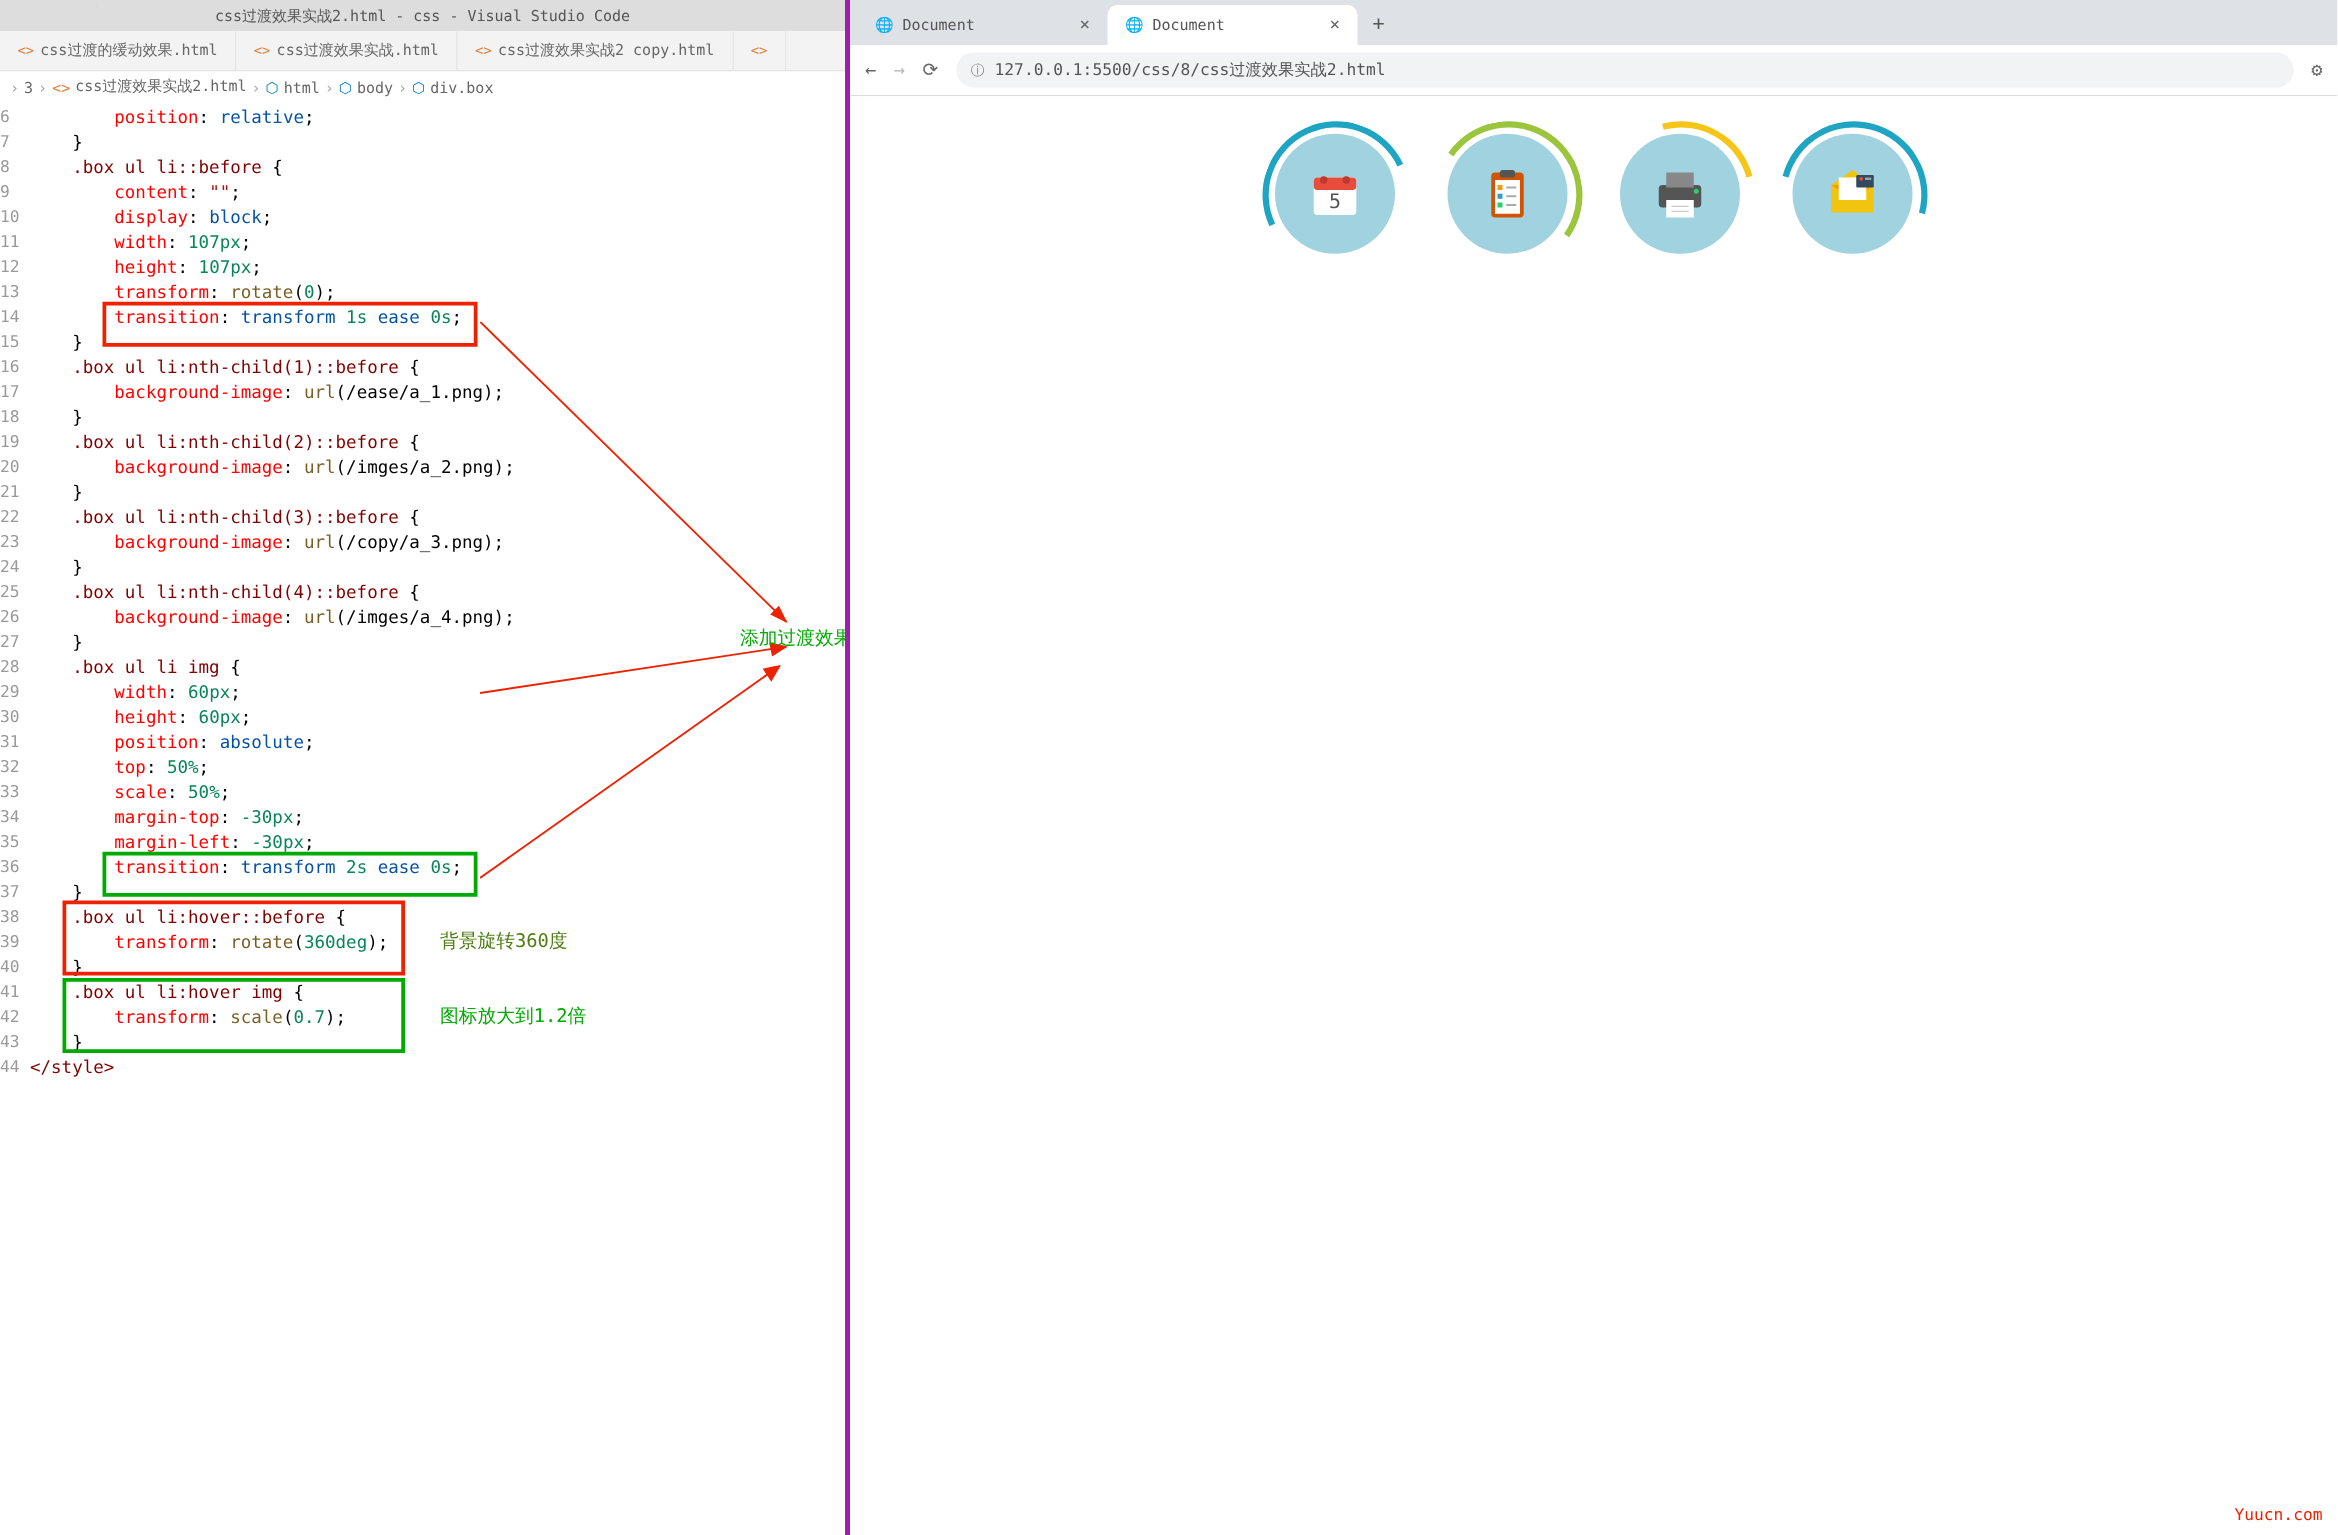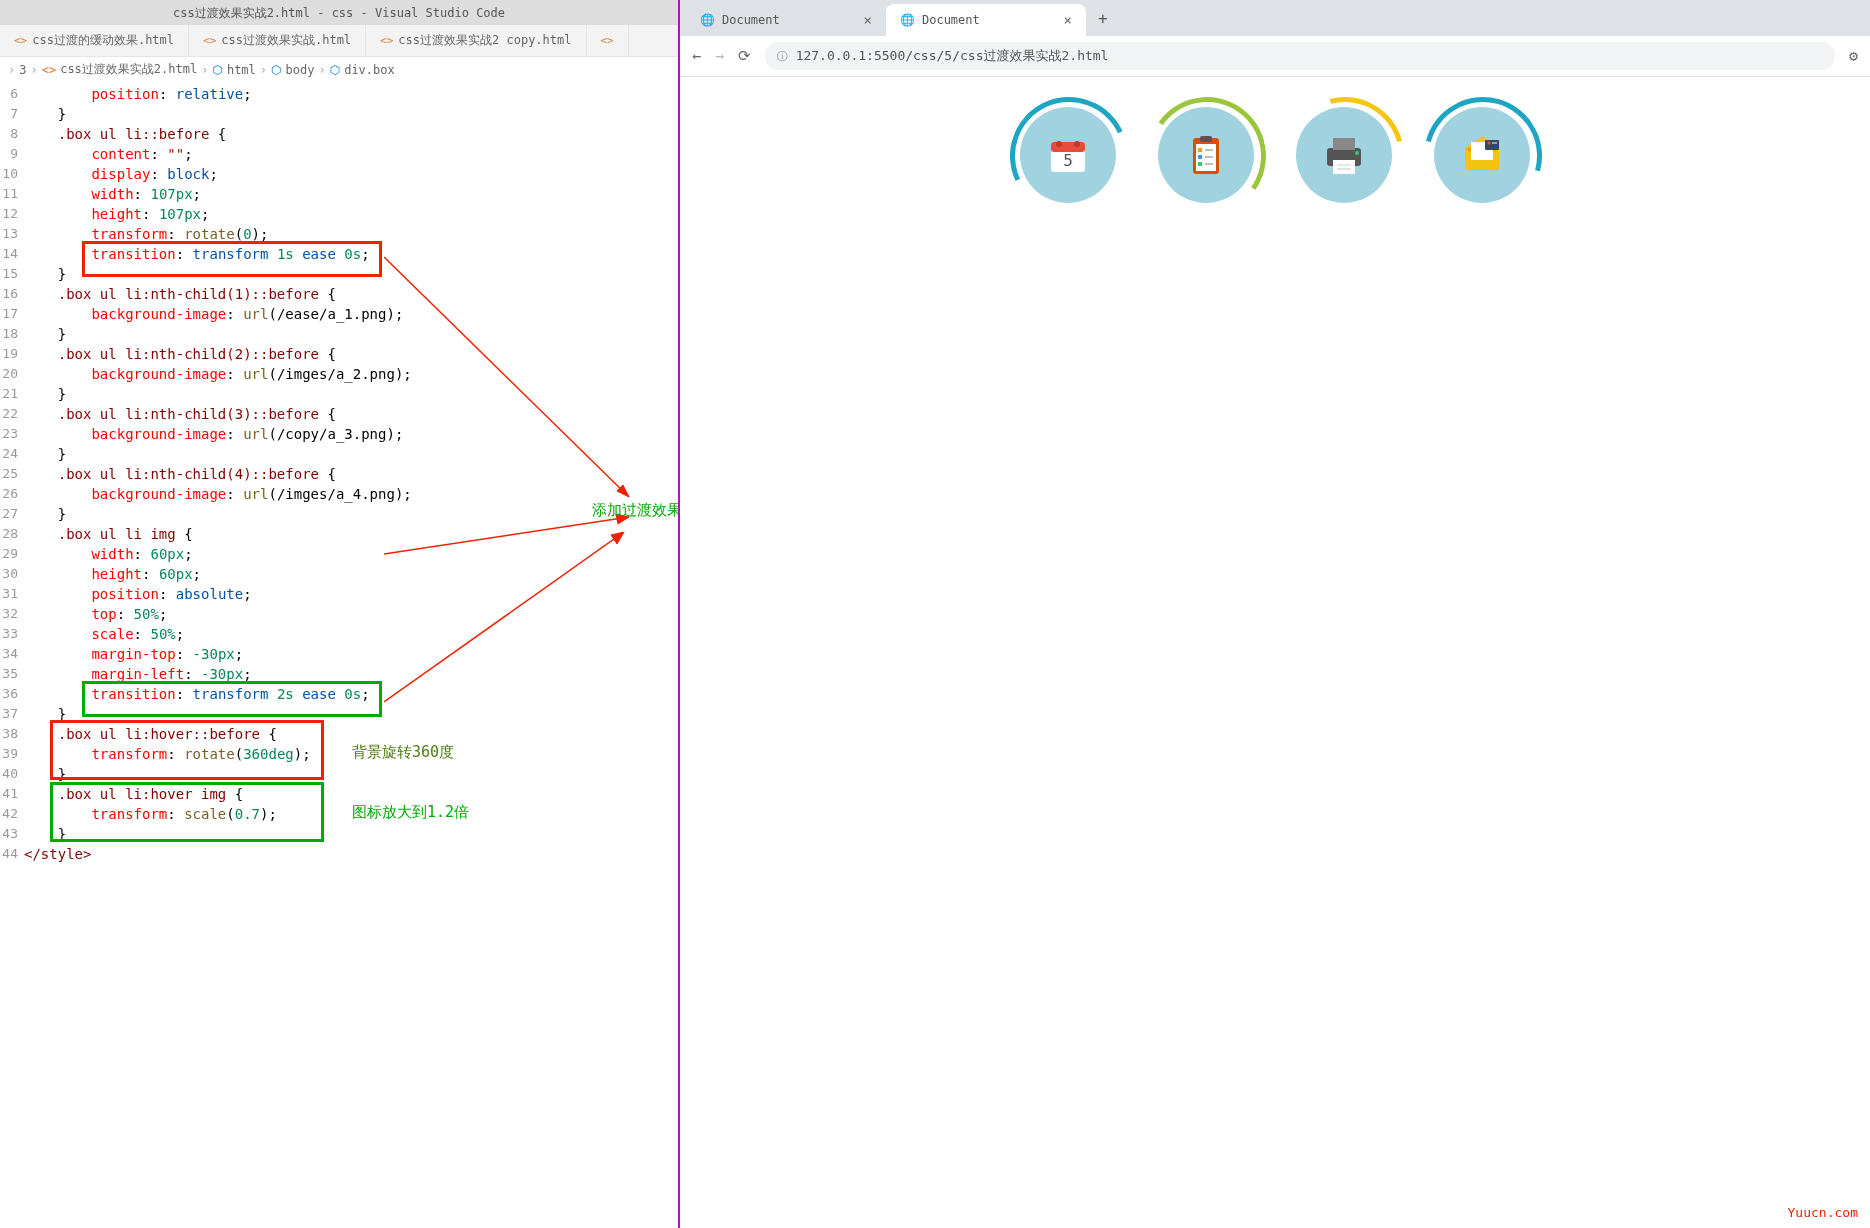--- a/index.html
+++ b/index.html
@@ -1,28 +1,28 @@
 <!DOCTYPE html>
 <html><head>
 <meta charset="utf-8">
 <style>
 *{margin:0;padding:0;box-sizing:border-box;font-family:"Microsoft YaHei",Consolas,monospace}
 body{background:#fff;display:flex;height:100vh;overflow:hidden;font-size:13px}
-.vscode{flex:0 0 680px;background:#fff;display:flex;flex-direction:column;color:#333;border-right:2px solid #a21caf}
+.vscode{flex:0 0 680px;background:#fff;display:flex;flex-direction:column;color:#333;border-right:4px solid #a21caf}
 .menubar{background:#ddd;color:#555;font-size:12px;padding:3px 8px;display:flex;gap:20px}
 .titlebar{background:#ddd;color:#555;font-size:12px;text-align:center;padding:0 0 3px;margin-top:-18px}
 .tabs{background:#f3f3f3;display:flex;border-bottom:1px solid #e5e5e5;overflow:hidden}
 .tab{padding:7px 14px;font-size:12px;color:#666;display:flex;align-items:center;gap:5px;border-right:1px solid #e5e5e5;white-space:nowrap}
 .tab .ic{color:#e37933;font-size:11px}
 .breadcrumb{padding:4px 8px;font-size:12px;color:#666;display:flex;align-items:center;gap:4px}
 .breadcrumb .sep{color:#aaa}
 .bc-ic{color:#e37933}
 .bc-ic2{color:#007acc}
 .editor{flex:1;display:flex;overflow:auto;position:relative}
-.gutter{width:24px;text-align:right;color:#999;font-size:13px;font-family:Consolas,monospace;padding-right:6px;line-height:20px;padding-top:2px}
+.gutter{width:24px;text-align:left;color:#999;font-size:13px;font-family:Consolas,monospace;padding-right:6px;line-height:20px;padding-top:2px}
 .code{flex:1;font-family:Consolas,monospace;font-size:14px;line-height:20px;white-space:pre;padding-top:2px;position:relative}
 .sel{color:#800000}
 .prop{color:#ff0000}
 .val{color:#0451a5}
 .str{color:#a31515}
 .num{color:#098658}
 .fn{color:#795e26}
 .pn{color:#000}
 .redbox{position:absolute;border:3px solid #e20}
 .greenbox{position:absolute;border:3px solid #0a0}
@@ -212,21 +212,21 @@
         <span class="cl">×</span>
       </div>
     <div class="newtab">+</div>
   </div>
   <div class="burl">
     <span class="navic">←</span>
     <span class="navic" style="color:#bbb">→</span>
     <span class="navic">⟳</span>
     <div class="urlbar">
       <span class="lock">ⓘ</span>
-      <span>127.0.0.1:5500/css/5/css过渡效果实战2.html</span>
+      <span>127.0.0.1:5500/css/8/css过渡效果实战2.html</span>
     </div>
     <span class="navic">⚙</span>
   </div>
   <div class="content">
     <div class="icons">
       <div class="circ c1">
           <svg class="emoji" viewBox="0 0 50 50">
             <rect x="8" y="12" width="34" height="30" fill="#fff" rx="3"></rect>
             <rect x="8" y="12" width="34" height="10" fill="#e74c3c" rx="3"></rect>
             <circle cx="16" cy="14" r="3" fill="#c0392b"></circle>

